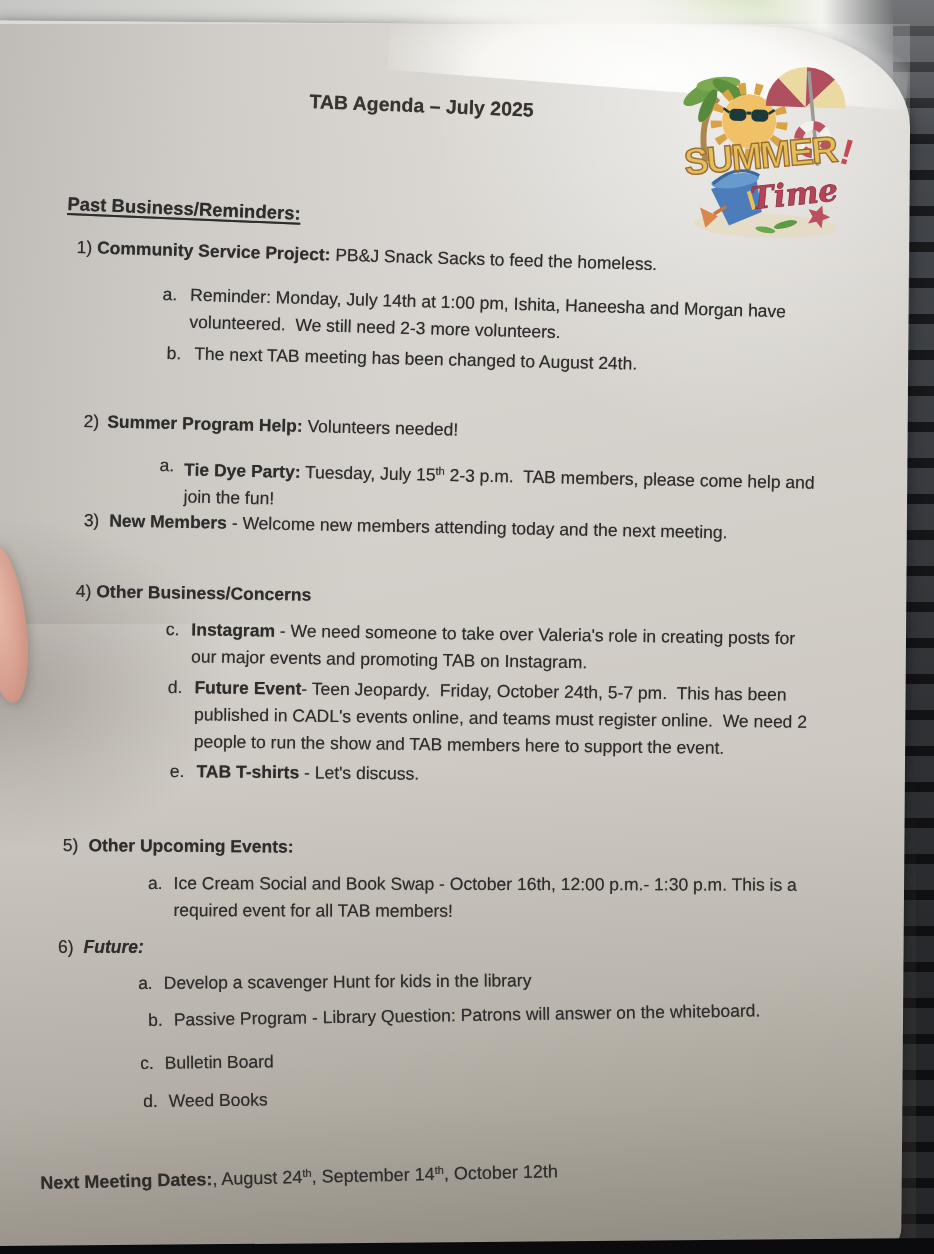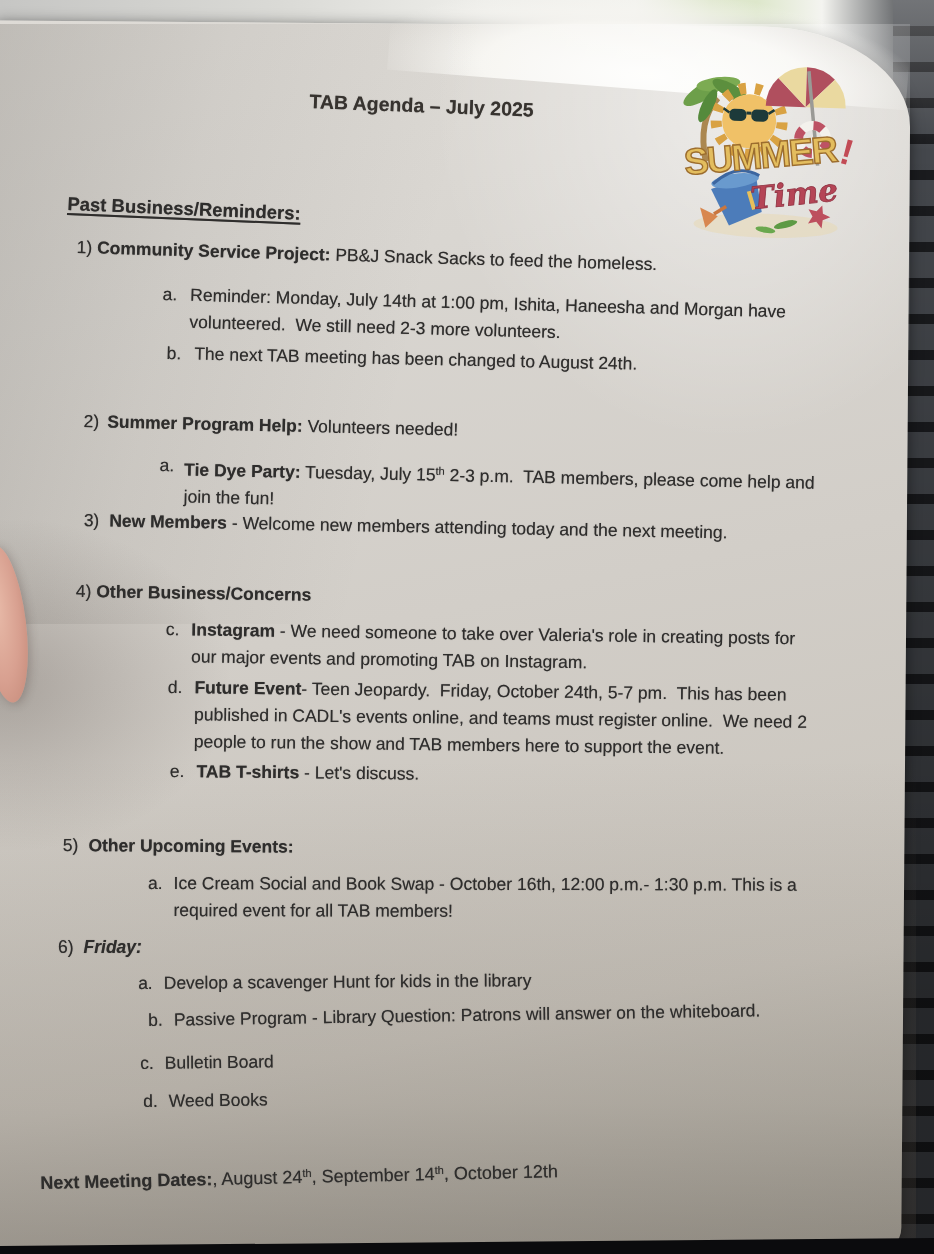--- a/index.html
+++ b/index.html
@@ -219,21 +219,21 @@
   <span class="mk" style="margin-right:11px;">a.</span>
   <span class="tx">
     <span class="ln">Ice Cream Social and Book Swap - October 16th, 12:00 p.m.- 1:30 p.m. This is a</span>
     <span class="ln">required event for all TAB members!</span>
   </span>
 </div>
 
 <div class="tb" style="left:58px;top:934px;transform:rotate(0deg);">
   <span class="mk" style="margin-right:10px;">6)</span>
   <span class="tx">
-      <span class="ln b it">Friday:</span>
+      <span class="ln b it">Future:</span>
     </span>
 </div>
 
 <div class="tb" style="left:138px;top:970px;transform:rotate(-.4deg);">
   <span class="mk" style="margin-right:11px;">a.</span>
   <span class="tx">
       <span class="ln">Develop a scavenger Hunt for kids in the library</span>
     </span>
 </div>
 

